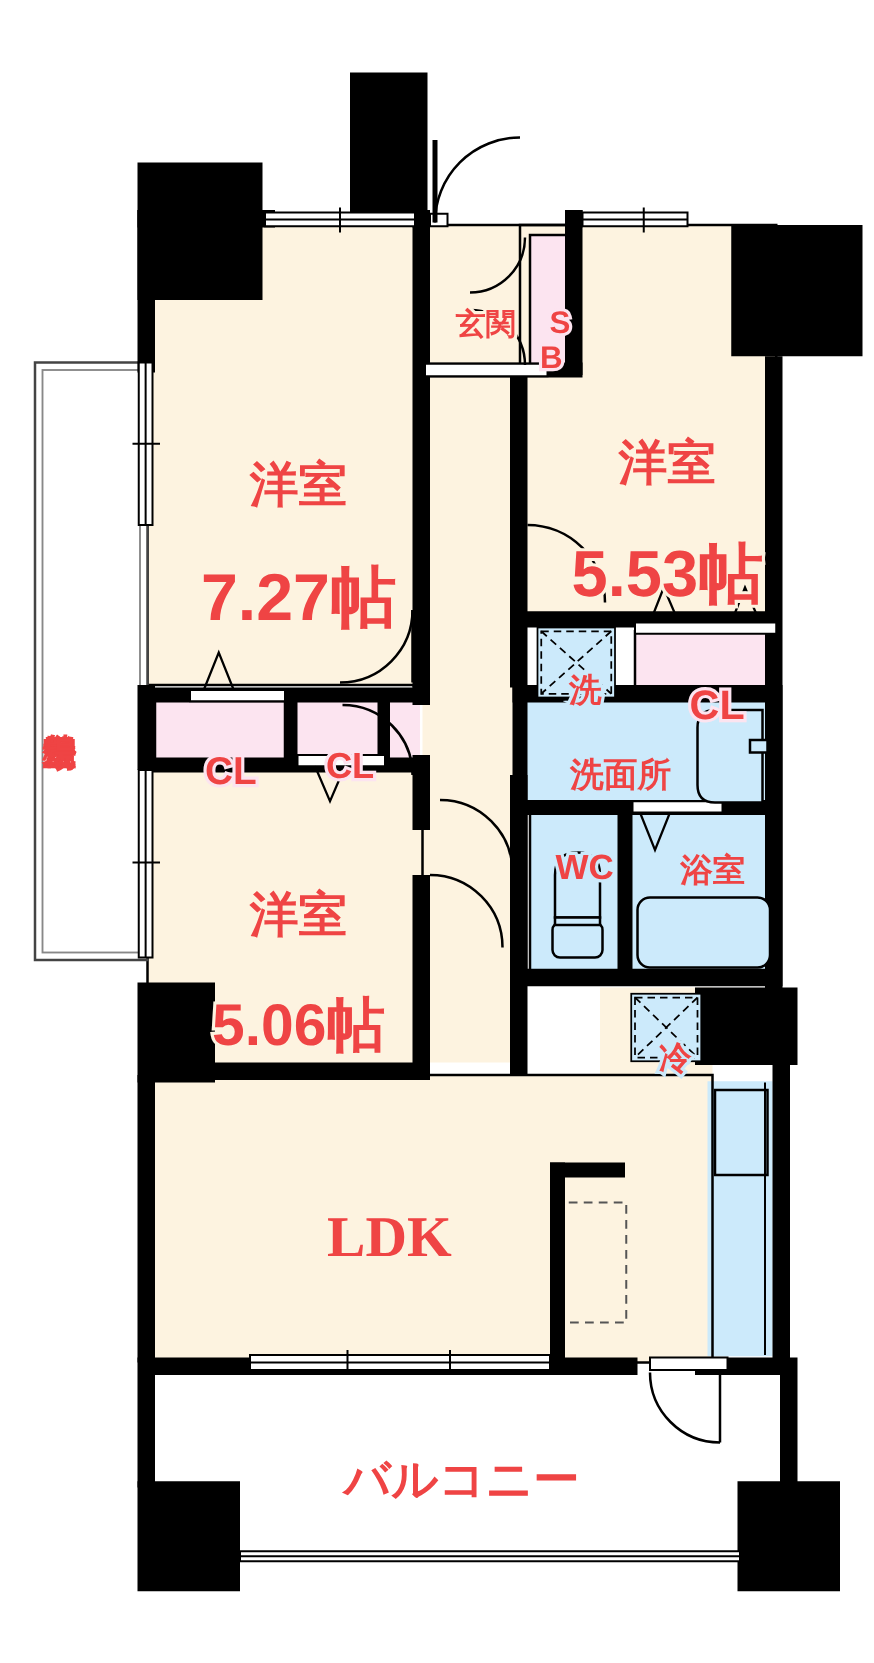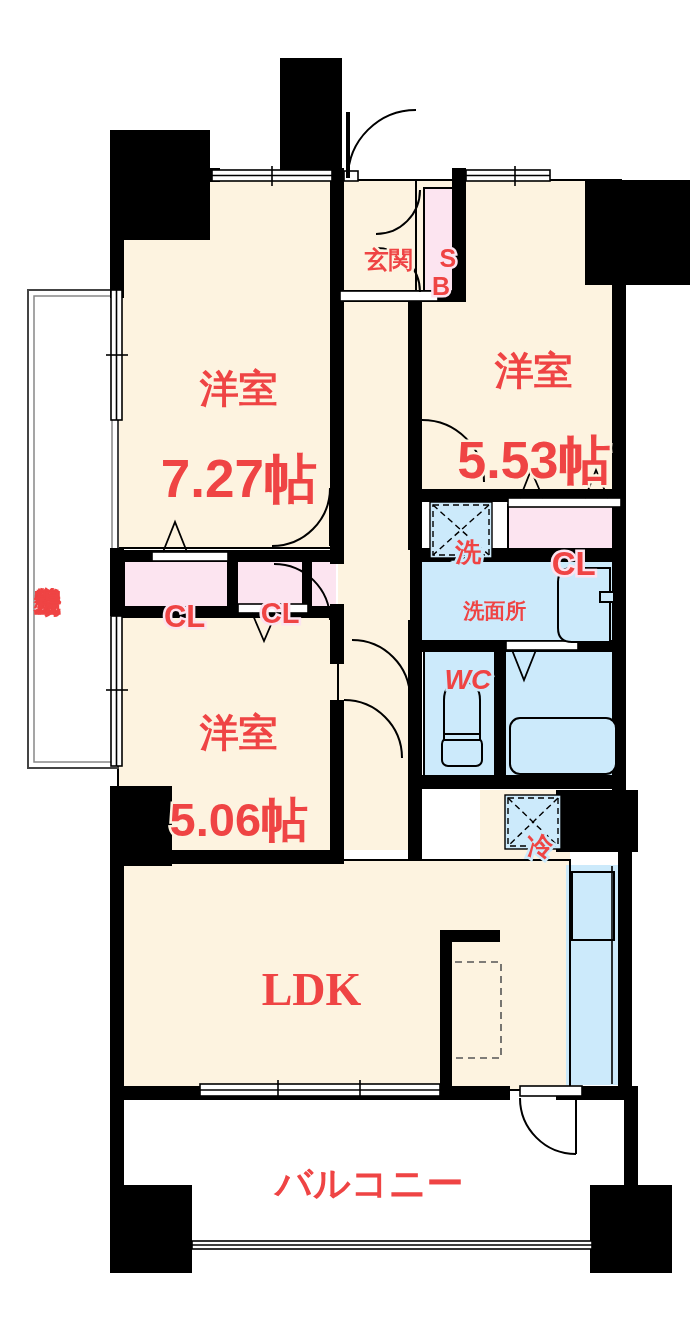--- a/index.html
+++ b/index.html
@@ -309,28 +309,31 @@
 </div>
 
 <div class="lbl on-pink" style="left:236px; top:568px; width:72px; font-size:29px;">
   <span>CL</span>
 </div>
 
 <div class="lbl on-blue" style="left:432px; top:512px; width:58px; font-size:26px;">
   <span>洗</span>
 </div>
 
-<div class="lbl on-blue" style="left:424px; top:578px; width:130px; font-size:21px;">
+<div class="lbl on-blue" style="left:424px; top:578px; width:130px; font-size:27px;">
   <span>洗面所</span>
 </div>
 
-<div class="lbl on-blue" style="left:424px; top:636px; width:72px; font-size:28px;font-style:italic;">
+<div class="lbl on-blue" style="left:424px; top:650px; width:72px; font-size:28px;">
   <span>WC</span>
 </div>
 
+<div class="lbl on-blue" style="left:510px; top:656px; width:106px; font-size:26px;">
+  <span>浴室</span>
+</div>
 
 <div class="lbl on-blue" style="left:508px; top:806px; width:50px; font-size:26px;">
   <span>冷</span>
 </div>
 
 <div class="lbl on-white nostroke" style="left:239px; top:1126px; width:240px; font-size:37px;">
   <span>バルコニー</span>
 </div>
 
 <div class="lbl on-white nostroke vert" style="left:52px; top:450px; width:38px; font-size:27px; height:170px;">

